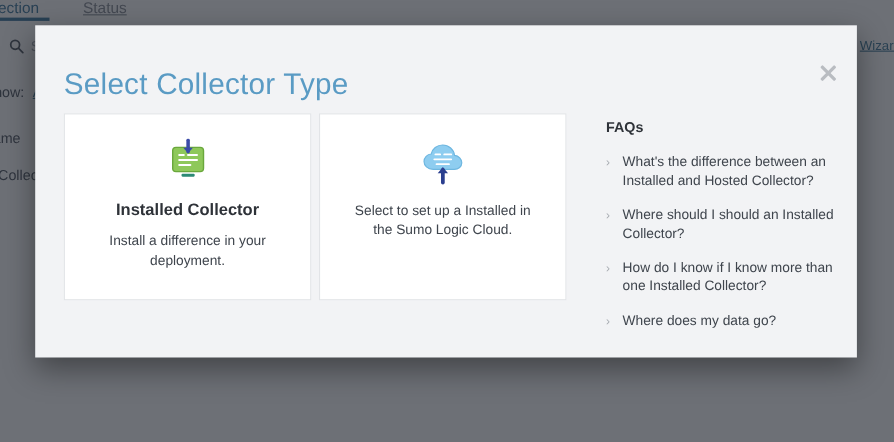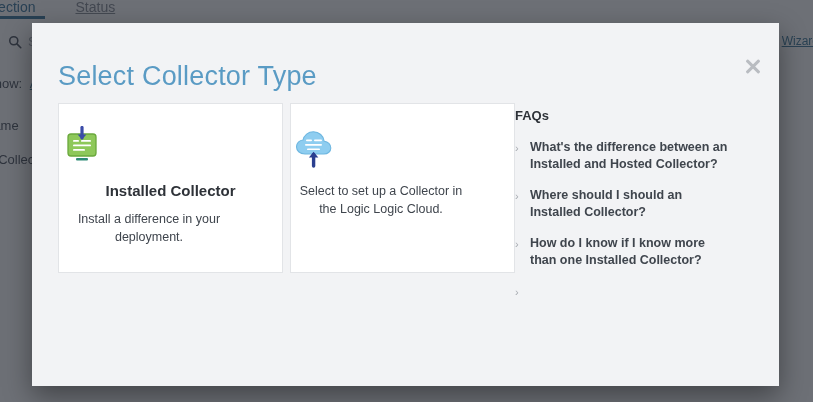--- a/index.html
+++ b/index.html
@@ -142,21 +142,21 @@
     inset: 0;
     background: rgba(40, 44, 53, 0.68);
   }
 
   
   .modal {
     position: absolute;
     left: 32px;
     top: 23px;
     width: 747px;
-    height: 363px;
+    height: 302px;
     background: #f2f3f5;
     box-shadow: 0 10px 26px rgba(0,0,0,0.40);
     overflow: hidden;
   }
 
   .modal-close {
     position: absolute;
     right: 16px;
     top: 33px;
     width: 20px;
@@ -204,20 +204,21 @@
   }
 
   .card {
     width: 225px;
     height: 170px;
     background: #ffffff;
     border: 1px solid #e2e4e7;
     box-sizing: border-box;
     display: flex;
     flex-direction: column;
+    align-items: center;
     cursor: pointer;
     padding-top: 22px;
   }
 
   .card-icon {
     width: 46px;
     height: 44px;
     margin-bottom: 12px;
     position: relative;
   }
@@ -233,20 +234,21 @@
   .card-desc {
     font-size: 12.5px;
     color: #3f454d;
     text-align: center;
     line-height: 18px;
     max-width: 180px;
   }
 
   
   .faqs {
+    margin-left: 36px;
     width: 215px;
     padding-top: 5px;
   }
   .faqs-heading {
     font-size: 13px;
     font-weight: bold;
     color: #2e3238;
     margin-bottom: 16px;
   }
   .faq-item {
@@ -261,21 +263,20 @@
     margin-right: 6px;
     margin-top: 1px;
     color: #a7abb1;
     font-size: 11px;
     line-height: 16px;
   }
   .faq-text {
     font-size: 12.5px;
     color: #3f454d;
     line-height: 17px;
-    font-weight: bold;
   }
 </style>
 </head>
 <body>
 
 <div id="app-root">
 
   <div class="bg-page">
 
     <div class="bg-tabs">
@@ -341,21 +342,21 @@
             <svg viewBox="0 0 46 44" width="46" height="44" aria-hidden="true">
               <path d="M14 28 C8.5 28 5.5 24.4 5.5 20.8 C5.5 17.2 8.4 14.2 12 14 C13 9.2 17.3 5.8 22.4 5.8 C28 5.8 32.6 9.9 33.2 15.2 C37 15.6 39.8 18.6 39.8 22 C39.8 25.4 36.9 28 33 28 Z" fill="#8ecdf0" stroke="#6fb7e0" stroke-width="1.1"></path>
               <rect x="15" y="13.5" width="6" height="1.7" rx="0.85" fill="#ffffff"></rect>
               <rect x="23" y="13.5" width="8" height="1.7" rx="0.85" fill="#ffffff"></rect>
               <rect x="14" y="18" width="17" height="1.7" rx="0.85" fill="#ffffff"></rect>
               <rect x="16" y="22.4" width="13" height="1.7" rx="0.85" fill="#ffffff"></rect>
               <path d="M22.6 40 L22.6 28.5" stroke="#2b3f8f" stroke-width="3.4" stroke-linecap="round"></path>
               <path d="M17.9 31.6 L22.6 25.8 L27.3 31.6 Z" fill="#2b3f8f"></path>
             </svg>
           </div>
-          <div class="card-desc">Select to set up a Collector in the Logic Logic Cloud.</div>
+          <div class="card-desc">Select to set up a Installed in the Sumo Logic Cloud.</div>
         </div>
 
       </div>
 
       <div class="faqs">
         <div class="faqs-heading">FAQs</div>
 
         <div class="faq-item">
           <span class="faq-chevron">›</span>
           <span class="faq-text">What's the difference between an Installed and Hosted Collector?</span>
@@ -366,18 +367,19 @@
           <span class="faq-text">Where should I should an Installed Collector?</span>
         </div>
 
         <div class="faq-item">
           <span class="faq-chevron">›</span>
           <span class="faq-text">How do I know if I know more than one Installed Collector?</span>
         </div>
 
         <div class="faq-item">
           <span class="faq-chevron">›</span>
+          <span class="faq-text">Where does my data go?</span>
         </div>
       </div>
 
     </div>
   </div>
 </div>
 
 </body></html>

